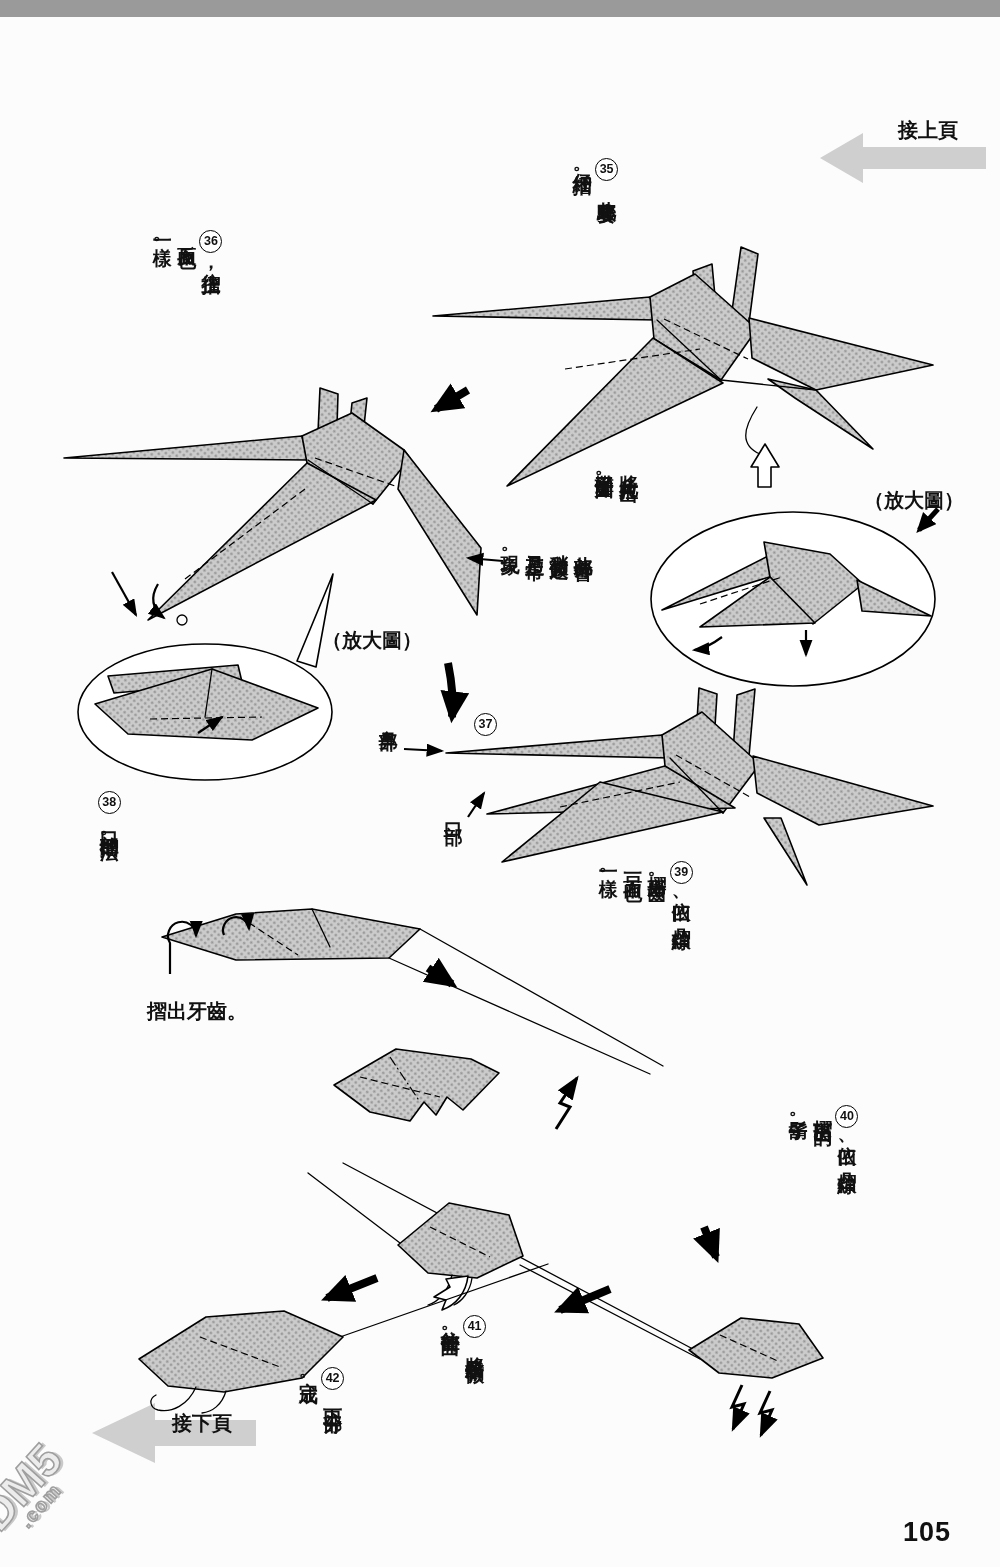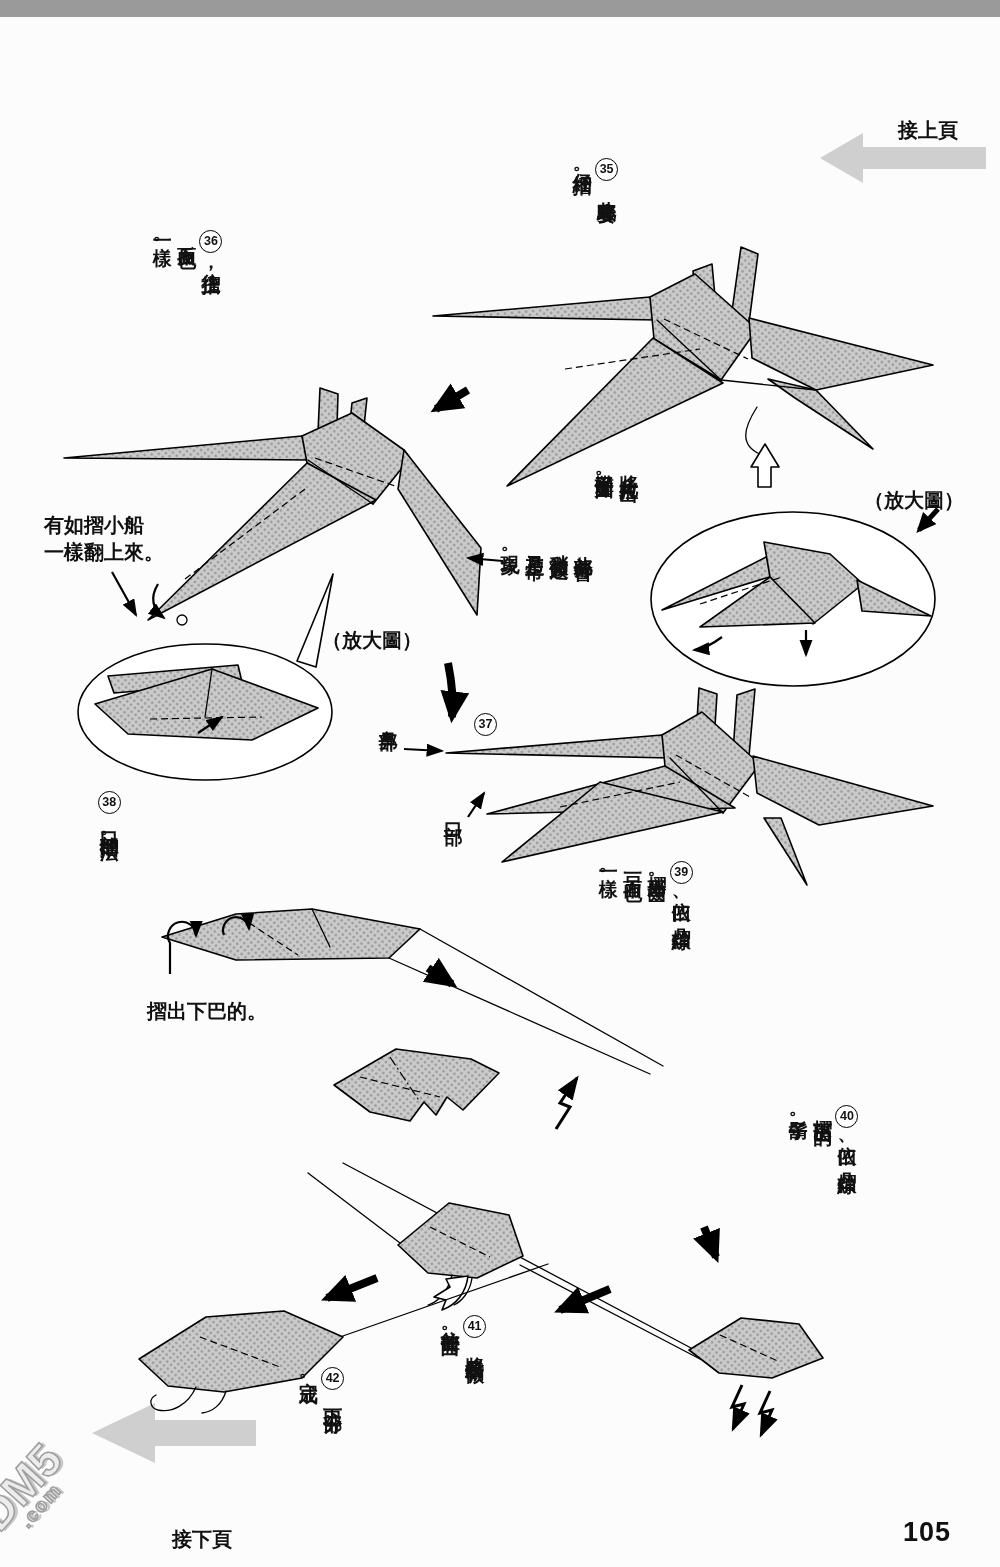--- a/index.html
+++ b/index.html
@@ -179,56 +179,54 @@
 
   <div class="vtext" style="left:150px;top:213px;height:155px"><span class="stepnum">36</span><span>往上摺，
 反面也
 一樣。</span></div>
 
   <div class="vtext" style="left:592px;top:443px;height:120px">將此片拉出
 攤平如圖。</div>
 
   <div class="hlabel" style="left:864px;top:470px">（放大圖）</div>
 
-  <div class="hlabel" style="left:44px;top:495px">有如摺小船
-一樣翻上來。</div>
 
   <div class="vtext" style="left:498px;top:523px;height:100px">此部分會
 稍微鼓起
 乃是正常
 現象。</div>
 
   <div class="hlabel" style="left:322px;top:610px">（放大圖）</div>
 
   <div class="vtext" style="left:376px;top:697px;height:55px">鼻部</div>
 
   <div class="stepbadge" style="left:474px;top:696px"><span class="stepnum">37</span></div>
 
   <div class="vtext" style="left:441px;top:792px;height:55px">口部</div>
 
   <div class="vtext" style="left:97px;top:774px;height:175px"><span class="stepnum">38</span><span>口部的摺法。</span></div>
 
-  <div class="hlabel" style="left:147px;top:981px">摺出下巴的。</div>
+  <div class="hlabel" style="left:147px;top:981px">摺出牙齒。</div>
 
   <div class="vtext" style="left:596px;top:844px;height:180px"><span class="stepnum">39</span><span>依凹、凸摺線
 摺出牙齒。
 另一面也
 一樣。</span></div>
 
   <div class="vtext" style="left:786px;top:1088px;height:180px"><span class="stepnum">40</span><span>依凹、凸摺線
 摺出下巴的
 鬍子。</span></div>
 
   <div class="vtext" style="left:438px;top:1298px;height:150px"><span class="stepnum">41</span><span>將鬍子稍微
 往前彎曲。</span></div>
 
   <div class="vtext" style="left:296px;top:1350px;height:135px"><span class="stepnum">42</span><span>下巴部分
 完成。</span></div>
 
-  <div class="hlabel" style="left:172px;top:1509px">接下頁</div>
+  <div class="hlabel" style="left:172px;top:1393px">接下頁</div>
 
   <div class="pagenum">105</div>
 
   <div class="watermark">
     <span class="wm-main">DM5</span>
     <span class="wm-suffix">.com</span>
   </div>
 
 </div>
 

